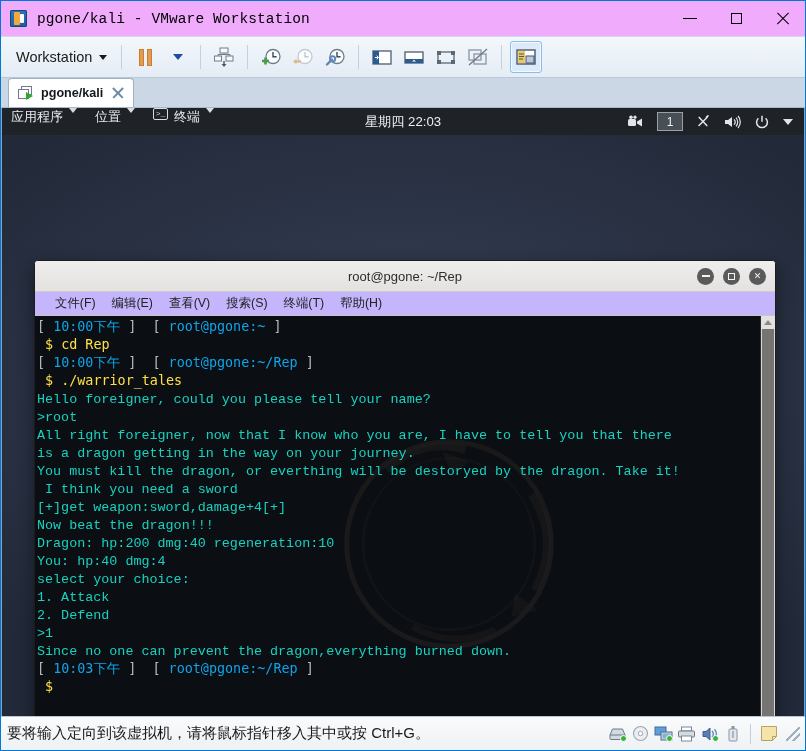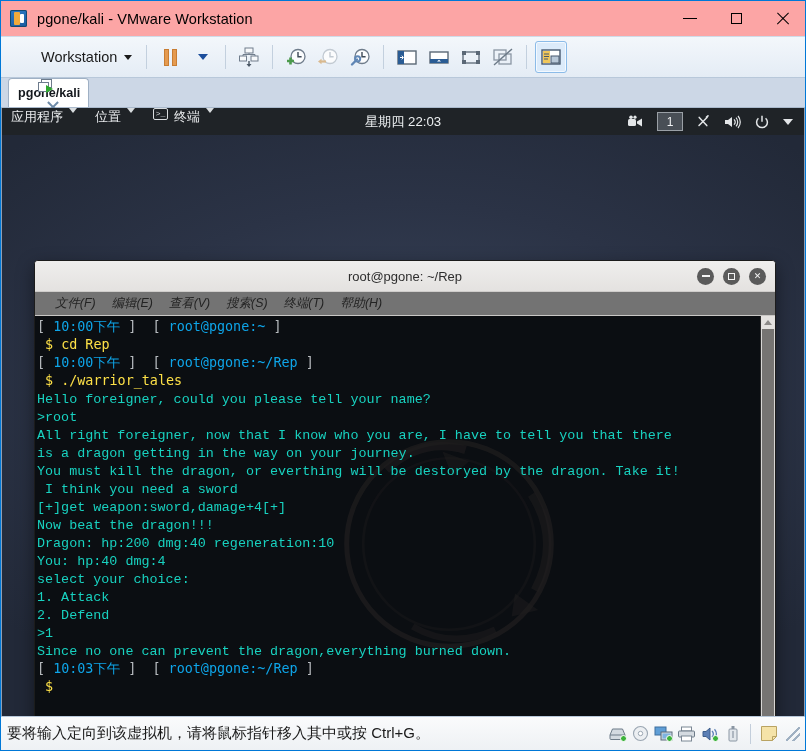--- a/index.html
+++ b/index.html
@@ -24,24 +24,25 @@
     border: 1px solid #0078d7;
     background: #ffffff;
     display: flex;
     flex-direction: column;
   }
 
   
   #titlebar {
     height: 35px;
     min-height: 35px;
-    background: #fca5a5;
-    display: flex;
-    align-items: center;
-    position: relative;
+    background: #f0abfc;
+    display: flex;
+    align-items: center;
+    position: relative;
+    font-family: Liberation Mono, monospace;
   }
   #app-icon {
     width: 17px; height: 17px;
     margin-left: 9px;
     position: relative;
     border-radius: 2px;
     background: linear-gradient(160deg,#2e79c7 0%,#1b5a9e 100%);
     box-shadow: inset 0 0 0 1px #14486f;
   }
   #app-icon:before {
@@ -118,21 +119,20 @@
     padding-left: 8px;
     box-sizing: border-box;
   }
   #ws-menu {
     display: flex;
     align-items: center;
     font-size: 14.5px;
     color: #1a1a1a;
     padding: 3px 7px;
     cursor: default;
-    margin-left: 25px;
   }
   .caret {
     width: 0; height: 0;
     border-left: 4.5px solid transparent;
     border-right: 4.5px solid transparent;
     border-top: 5px solid #1a1a1a;
     margin-left: 7px;
   }
   .tb-sep {
     width: 1px;
@@ -183,21 +183,20 @@
   #vm-tab {
     height: 29px;
     background: #ffffff;
     border: 1px solid #9fb0c4;
     border-bottom: none;
     border-radius: 4px 4px 0 0;
     display: flex;
     align-items: center;
     padding: 0 8px 0 9px;
     box-sizing: border-box;
-    flex-direction: column;
   }
   .tab-icon {
     width: 16px; height: 15px;
     position: relative;
     margin-right: 7px;
   }
   .tab-icon .sq1 {
     position: absolute; left: 3px; top: 0;
     width: 11px; height: 9px;
     border: 1.3px solid #6d7b8c; background: #fff;
@@ -383,27 +382,26 @@
     border: 1.4px solid #f4f4f4;
     box-sizing: border-box;
   }
   .tw-btn .dash {
     width: 8px; height: 1.6px;
     background: #f4f4f4;
   }
   #term-menubar {
     height: 16px;
     min-height: 24px;
-    background: #737373;
+    background: #c4b5fd;
     border-bottom: 1px solid #c9c7c5;
     display: flex;
     align-items: center;
     padding-left: 12px;
     box-sizing: border-box;
-    font-style: italic;
   }
   .tm-item {
     font-size: 12.4px;
     color: #232323;
     padding: 2px 8px;
     white-space: nowrap;
   }
   #term-body {
     flex: 1;
     position: relative;

